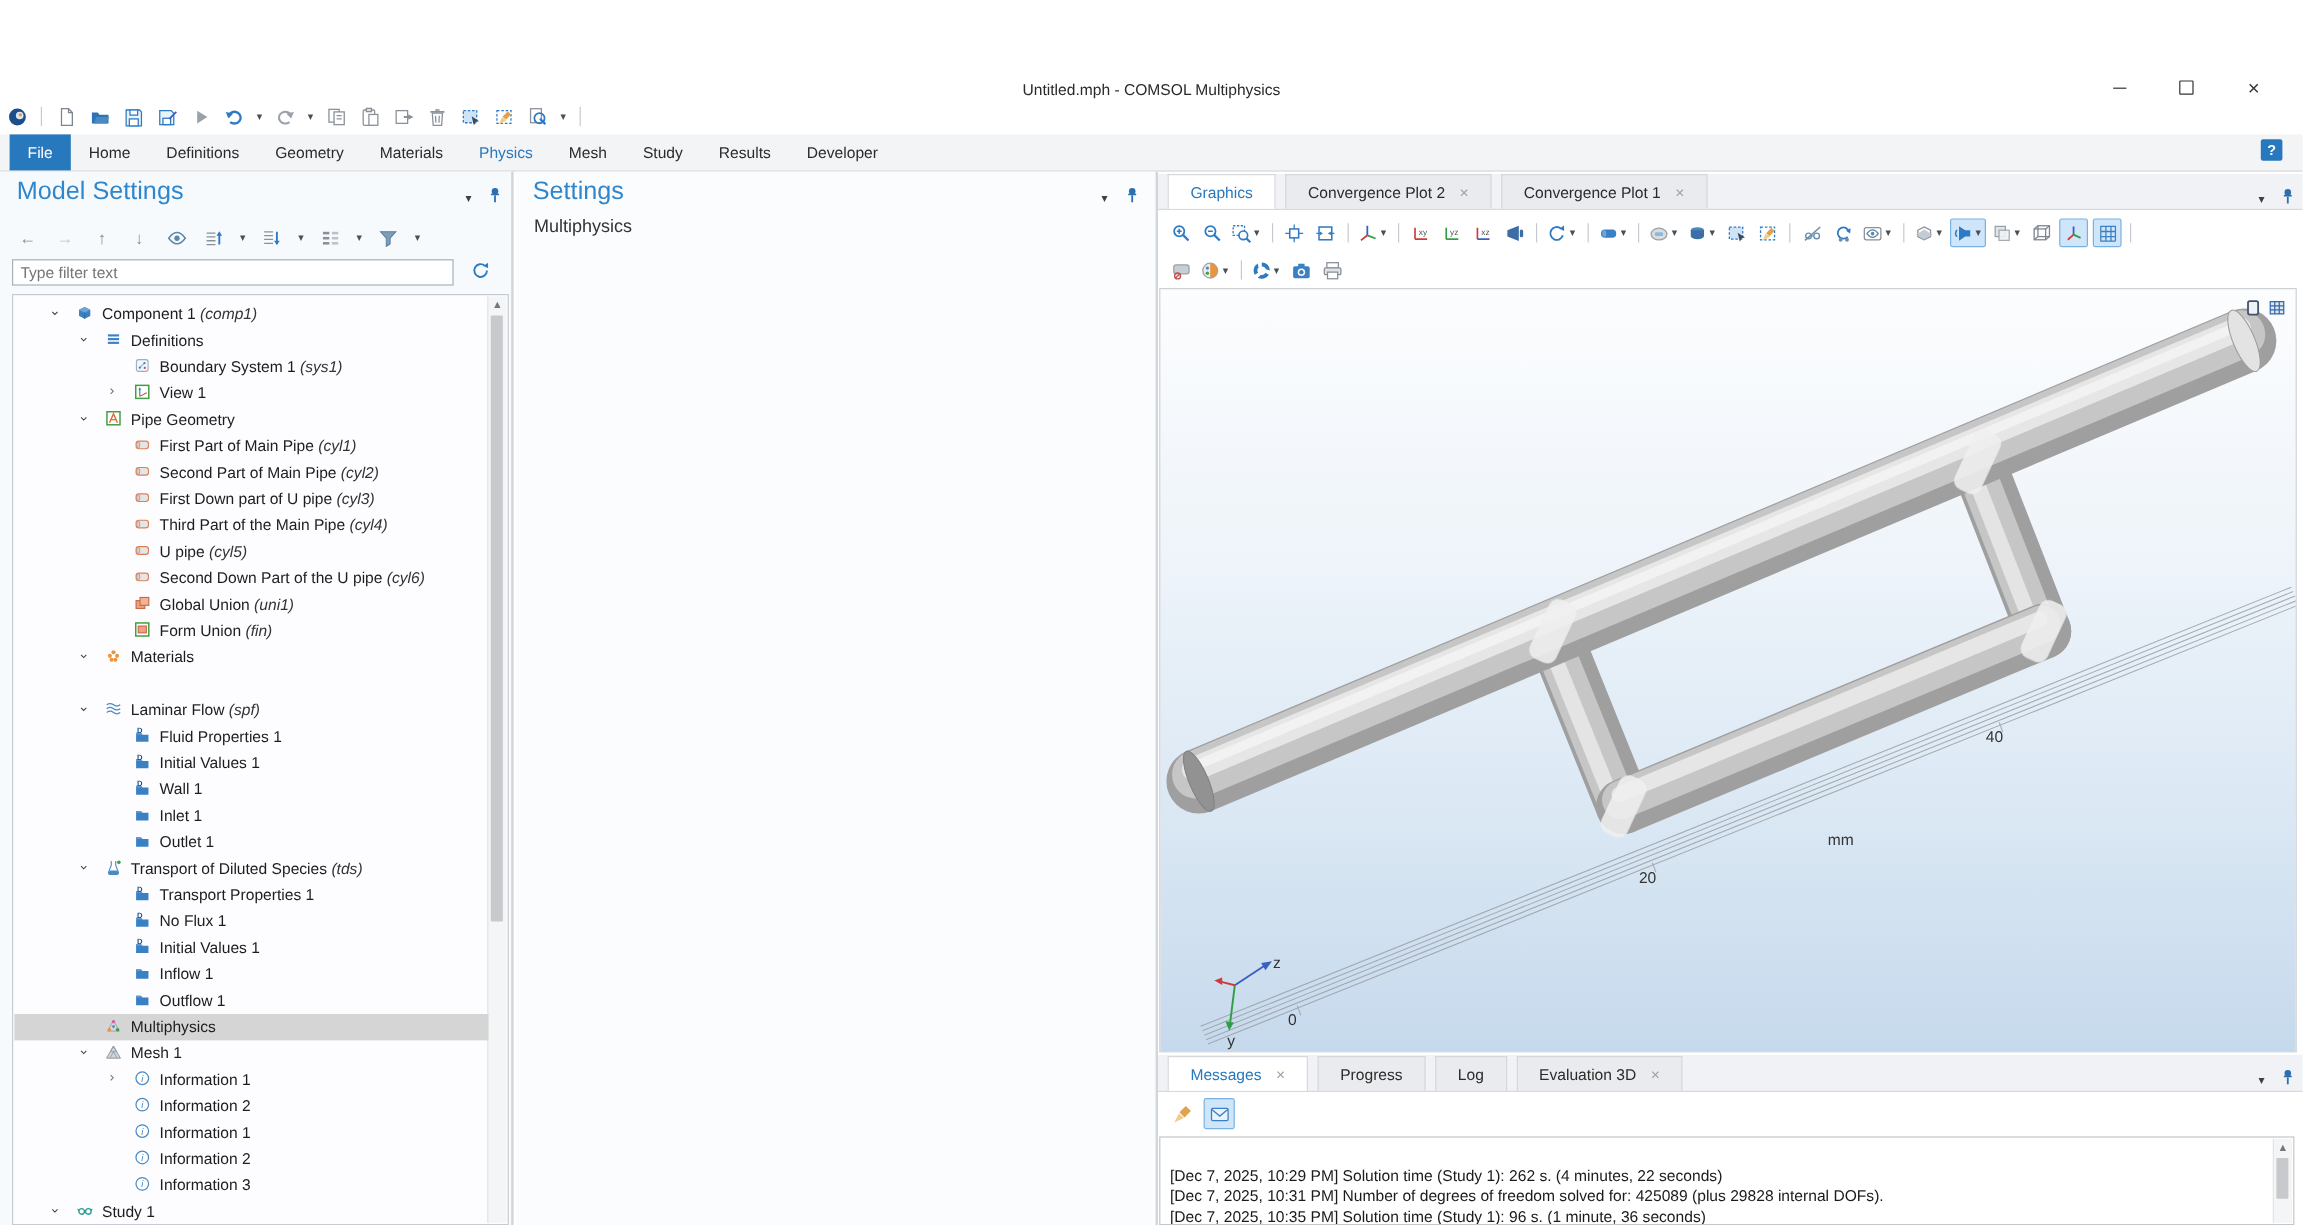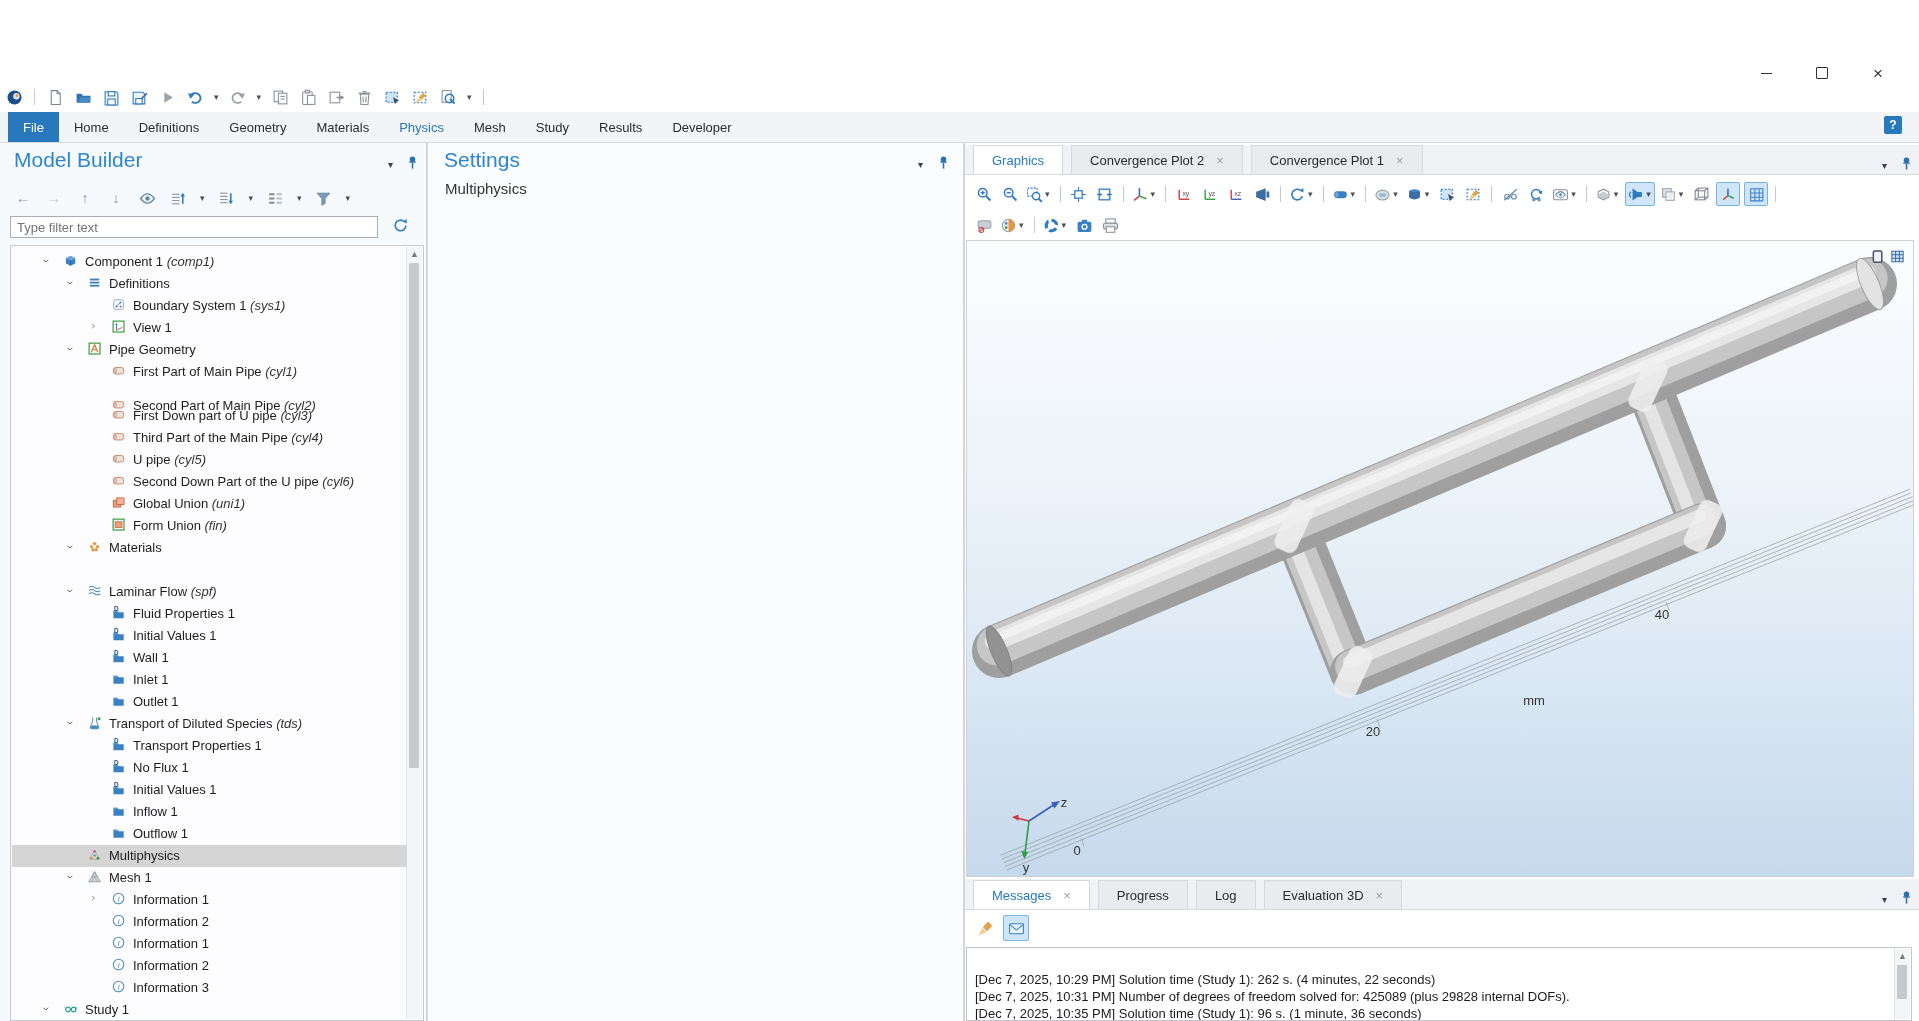--- a/index.html
+++ b/index.html
@@ -69,20 +69,21 @@
   .mbtn.active{background:#cfe6fa;border:1px solid #79b2e2;border-radius:2px;}
   .mtext{left:966px;top:947px;width:946px;height:74px;background:#fff;border:1px solid #c2c6cb;box-sizing:border-box;overflow:hidden;}
   .mline{position:absolute;left:8px;white-space:nowrap;font-size:13px;color:#1b1b1b;}
   .hdrcaret{font-size:10px;color:#3c4147;}
 </style>
 </head>
 <body>
 
 <div id="root">
 
+  <div class="abs wtitle">Untitled.mph - COMSOL Multiphysics</div>
   <div class="wbtn" style="left:1742px">
       <div class="g-min"></div>
     </div>
   <div class="wbtn" style="left:1798px">
       <div class="g-max"></div>
     </div>
   <div class="wbtn" style="left:1854px">
       <div class="g-close">×</div>
     </div>
 
@@ -203,21 +204,21 @@
       <div class="rtab">Materials</div>
       <div class="rtab active">Physics</div>
       <div class="rtab">Mesh</div>
       <div class="rtab">Study</div>
       <div class="rtab">Results</div>
       <div class="rtab">Developer</div>
     </div>
   <div class="abs helpbtn">?</div>
 
   <div class="abs mbpanel"></div>
-  <div class="abs panel-title" style="left:14px;top:148px">Model Builder</div>
+  <div class="abs panel-title" style="left:14px;top:148px">Model Settings</div>
   <span class="abs hdrcaret" style="left:388px;top:159px">▾</span>
   <span class="abs" style="left:405px;top:155px" id="mb-pin">
       <svg class="ic14" viewBox="0 0 16 16">
         <circle cx="8" cy="4.6" r="2.9" fill="#2a6fb0"></circle>
         <rect x="4.4" y="6.6" width="7.2" height="1.7" rx=".8" fill="#2a6fb0"></rect>
         <rect x="7.2" y="8.3" width="1.6" height="6.2" fill="#2a6fb0"></rect>
       </svg>
     </span>
   <div class="abs mbtools" id="mbtools">
       <span class="qbtn">
@@ -365,21 +366,21 @@
       </div>
       <div class="trow" style="top: 115px;">
         <span class="ticon" style="left: 100px;">
           <svg class="ic14" viewBox="0 0 16 16">
             <rect x="1.5" y="3.8" width="11" height="6.8" rx="2.4" fill="#e5e5e5" stroke="#d9825a" stroke-width="1"></rect>
             <ellipse cx="3.4" cy="7.2" rx="1.4" ry="2.9" fill="#d2d2d2" stroke="#d9825a" stroke-width=".7"></ellipse>
           </svg>
         </span>
         <span class="tlabel" style="left: 121px;">First Part of Main Pipe<span class="tag"> (cyl1)</span></span>
       </div>
-      <div class="trow" style="top: 137px; margin-top: 12px;">
+      <div class="trow" style="top: 137px;">
         <span class="ticon" style="left: 100px;">
           <svg class="ic14" viewBox="0 0 16 16">
             <rect x="1.5" y="3.8" width="11" height="6.8" rx="2.4" fill="#e5e5e5" stroke="#d9825a" stroke-width="1"></rect>
             <ellipse cx="3.4" cy="7.2" rx="1.4" ry="2.9" fill="#d2d2d2" stroke="#d9825a" stroke-width=".7"></ellipse>
           </svg>
         </span>
         <span class="tlabel" style="left: 121px;">Second Part of Main Pipe<span class="tag"> (cyl2)</span></span>
       </div>
       <div class="trow" style="top: 159px;">
         <span class="ticon" style="left: 100px;">

